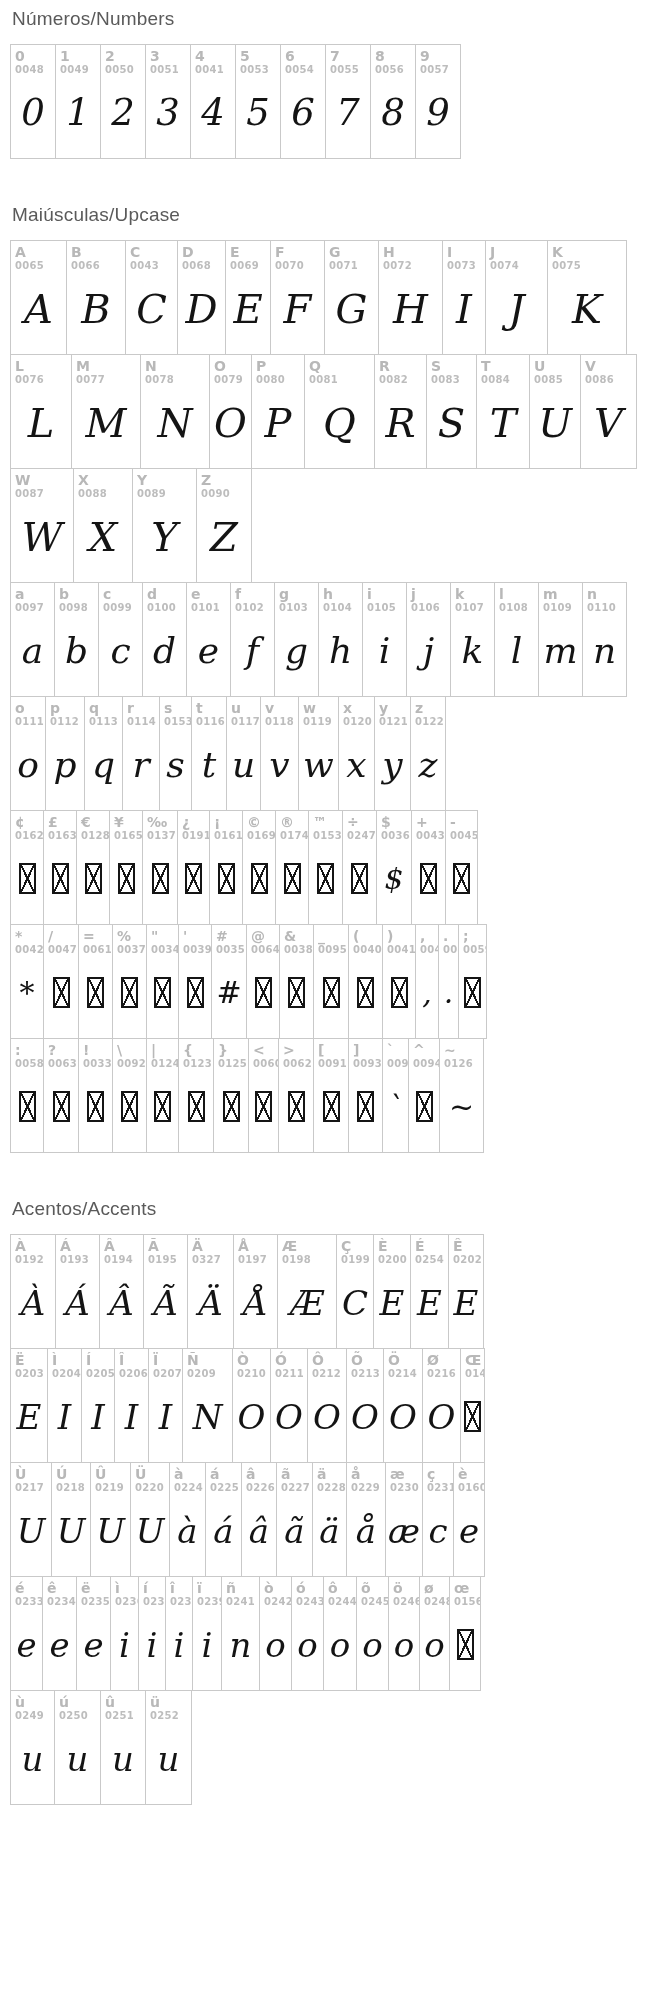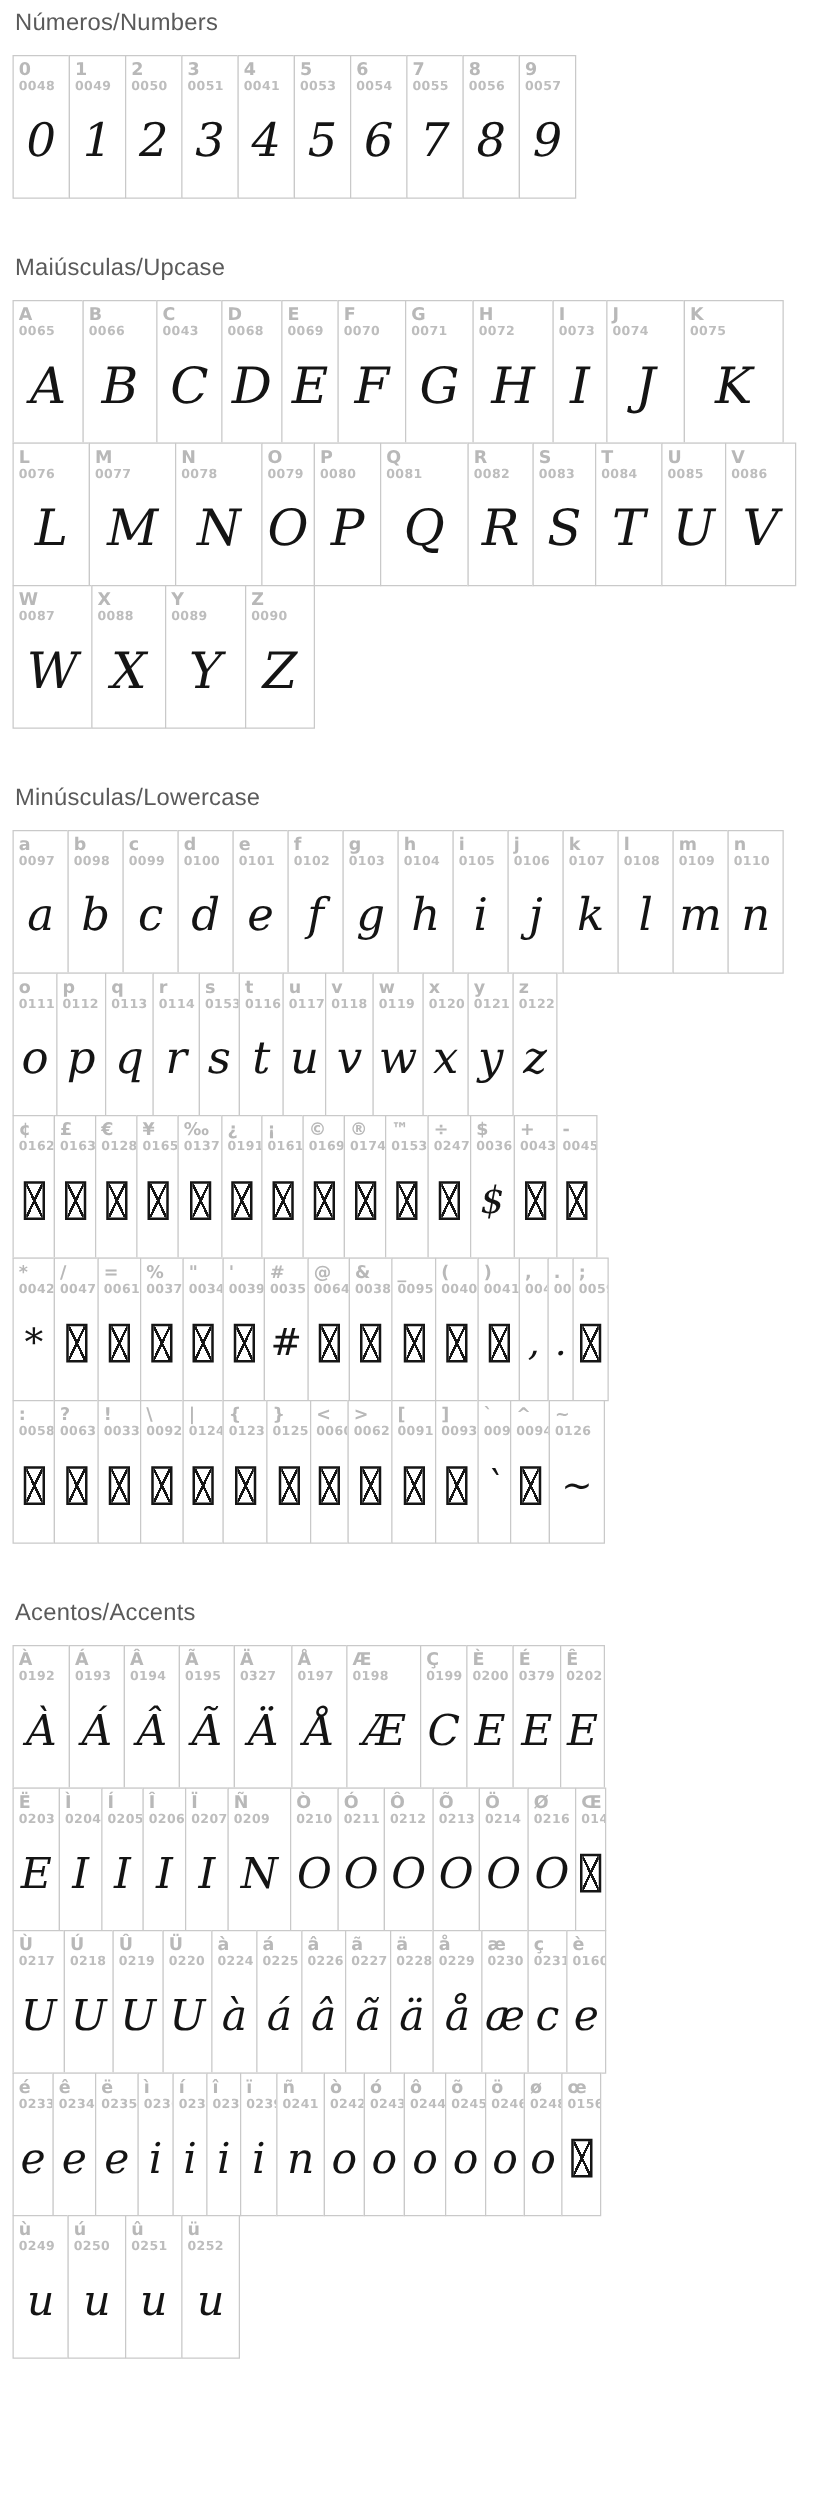--- a/index.html
+++ b/index.html
@@ -341,21 +341,20 @@
           <div class="cell" style="width: 56px;">
             <div class="cell-label">
               <span class="cell-char">Z</span>
               <span class="cell-code">0090</span>
             </div>
             <div class="cell-glyph">Z</div>
           </div>
         </div>
       </section>
       <section class="charmap-section" id="sec-lowercase">
-        <h2 class="section-title">Minúsculas/Lowercase</h2>
         <div class="row">
           <div class="cell" style="width: 45px;">
             <div class="cell-label">
               <span class="cell-char">a</span>
               <span class="cell-code">0097</span>
             </div>
             <div class="cell-glyph">a</div>
           </div>
           <div class="cell" style="width: 45px;">
             <div class="cell-label">
@@ -979,21 +978,21 @@
           <div class="cell" style="width: 38px;">
             <div class="cell-label">
               <span class="cell-char">È</span>
               <span class="cell-code">0200</span>
             </div>
             <div class="cell-glyph">E</div>
           </div>
           <div class="cell" style="width: 39px;">
             <div class="cell-label">
               <span class="cell-char">É</span>
-              <span class="cell-code">0379</span>
+              <span class="cell-code">0254</span>
             </div>
             <div class="cell-glyph">E</div>
           </div>
           <div class="cell" style="width: 36px;">
             <div class="cell-label">
               <span class="cell-char">Ê</span>
               <span class="cell-code">0202</span>
             </div>
             <div class="cell-glyph">E</div>
           </div>

